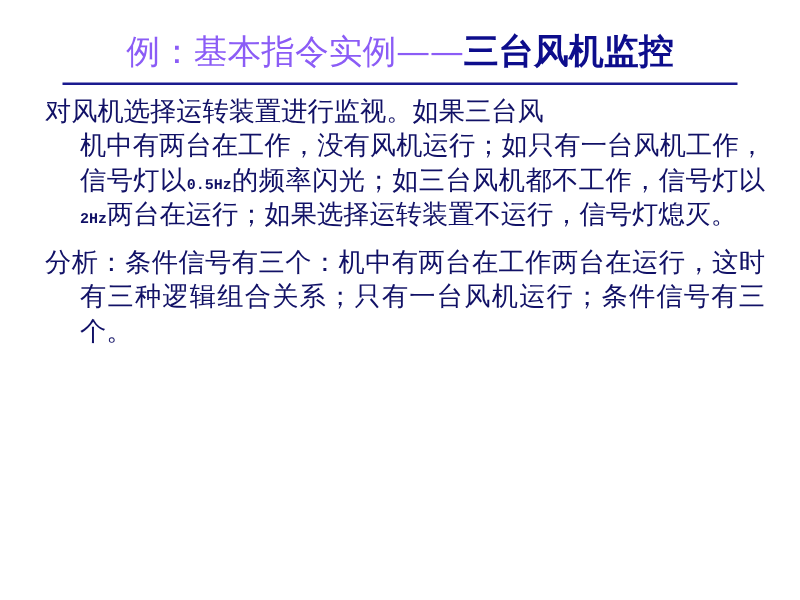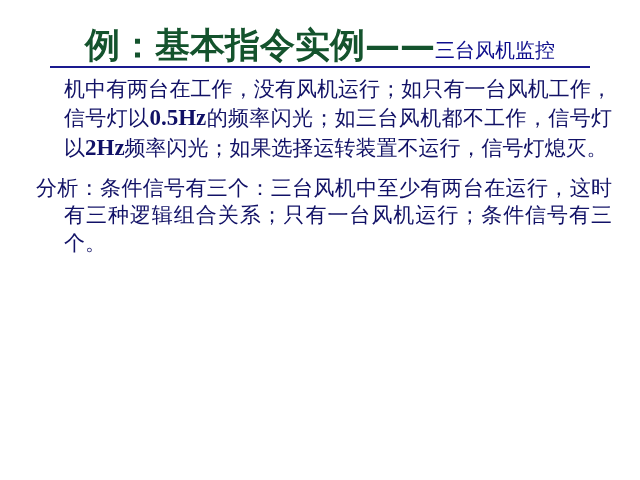--- a/index.html
+++ b/index.html
@@ -22,29 +22,29 @@
   .title-block {
     position: absolute;
     left: 0;
     top: 22px;
     width: 640px;
     text-align: center;
     white-space: nowrap;
   }
   .title-main {
     font-family: "DejaVu Serif", "Liberation Serif", serif;
-    font-size: 35px;
-    font-weight: bold;
-    color: #14532d;
+    font-size: 27px;
+    font-weight: normal;
+    color: #8b5cf6;
     letter-spacing: 0px;
   }
   .title-sub {
     font-family: "DejaVu Serif", "Liberation Serif", serif;
-    font-size: 20px;
-    font-weight: normal;
+    font-size: 28px;
+    font-weight: bold;
     color: #0d0d8c;
     letter-spacing: 0px;
   }
   .title-rule {
     position: absolute;
     left: 50px;
     top: 66px;
     width: 540px;
     height: 2px;
     background: #1a1a8f;
@@ -78,40 +78,40 @@
   }
   .p-analysis {
     margin-top: 12px;
   }
   .p-last {
     margin-top: 10px;
     padding-left: 0;
     text-indent: 0;
   }
   .lat {
-    font-family: Liberation Serif, serif;
-    font-size: 23px;
+    font-family: Liberation Mono, monospace;
+    font-size: 12px;
     font-weight: bold;
   }
 </style>
 </head>
 <body>
 
 <div class="slide">
 
   <div class="title-block">
     <span class="title-main">例：基本指令实例——</span><span class="title-sub">三台风机监控</span>
   </div>
   <div class="title-rule"></div>
 
   <div class="body-block">
 
     <div class="para para-1">
-      <span class="cont"><span>机中有两台在工作，没有风机运行；如</span><span>只有一台风机工作，信号灯以</span><span class="lat">0.5Hz</span><span>的频率</span><span>闪光；如三台风机都不工作，信号灯以</span><span class="lat">2Hz</span><span>频率闪光；如果选择运转装置不运行，信</span><span>号灯熄灭。</span></span>
+      <span>对风机选择运转装置进行监视。如果三台风</span><span class="cont"><span>机中有两台在工作，没有风机运行；如</span><span>只有一台风机工作，信号灯以</span><span class="lat">0.5Hz</span><span>的频率</span><span>闪光；如三台风机都不工作，信号灯以</span><span class="lat">2Hz</span><span>两台在运行；如果选择运转装置不运行，信</span><span>号灯熄灭。</span></span>
     </div>
 
     <div class="para p-analysis hang">
-      <span>分析：条件信号有三个：三台风机中至少有</span><span>两台在运行，这时有三种逻辑组合关系；</span><span>只有一台风机运行；条件信号有三个。</span>
+      <span>分析：条件信号有三个：机中有两台在工作</span><span>两台在运行，这时有三种逻辑组合关系；</span><span>只有一台风机运行；条件信号有三个。</span>
     </div>
 
 
   </div>
 </div>
 
 </body></html>

